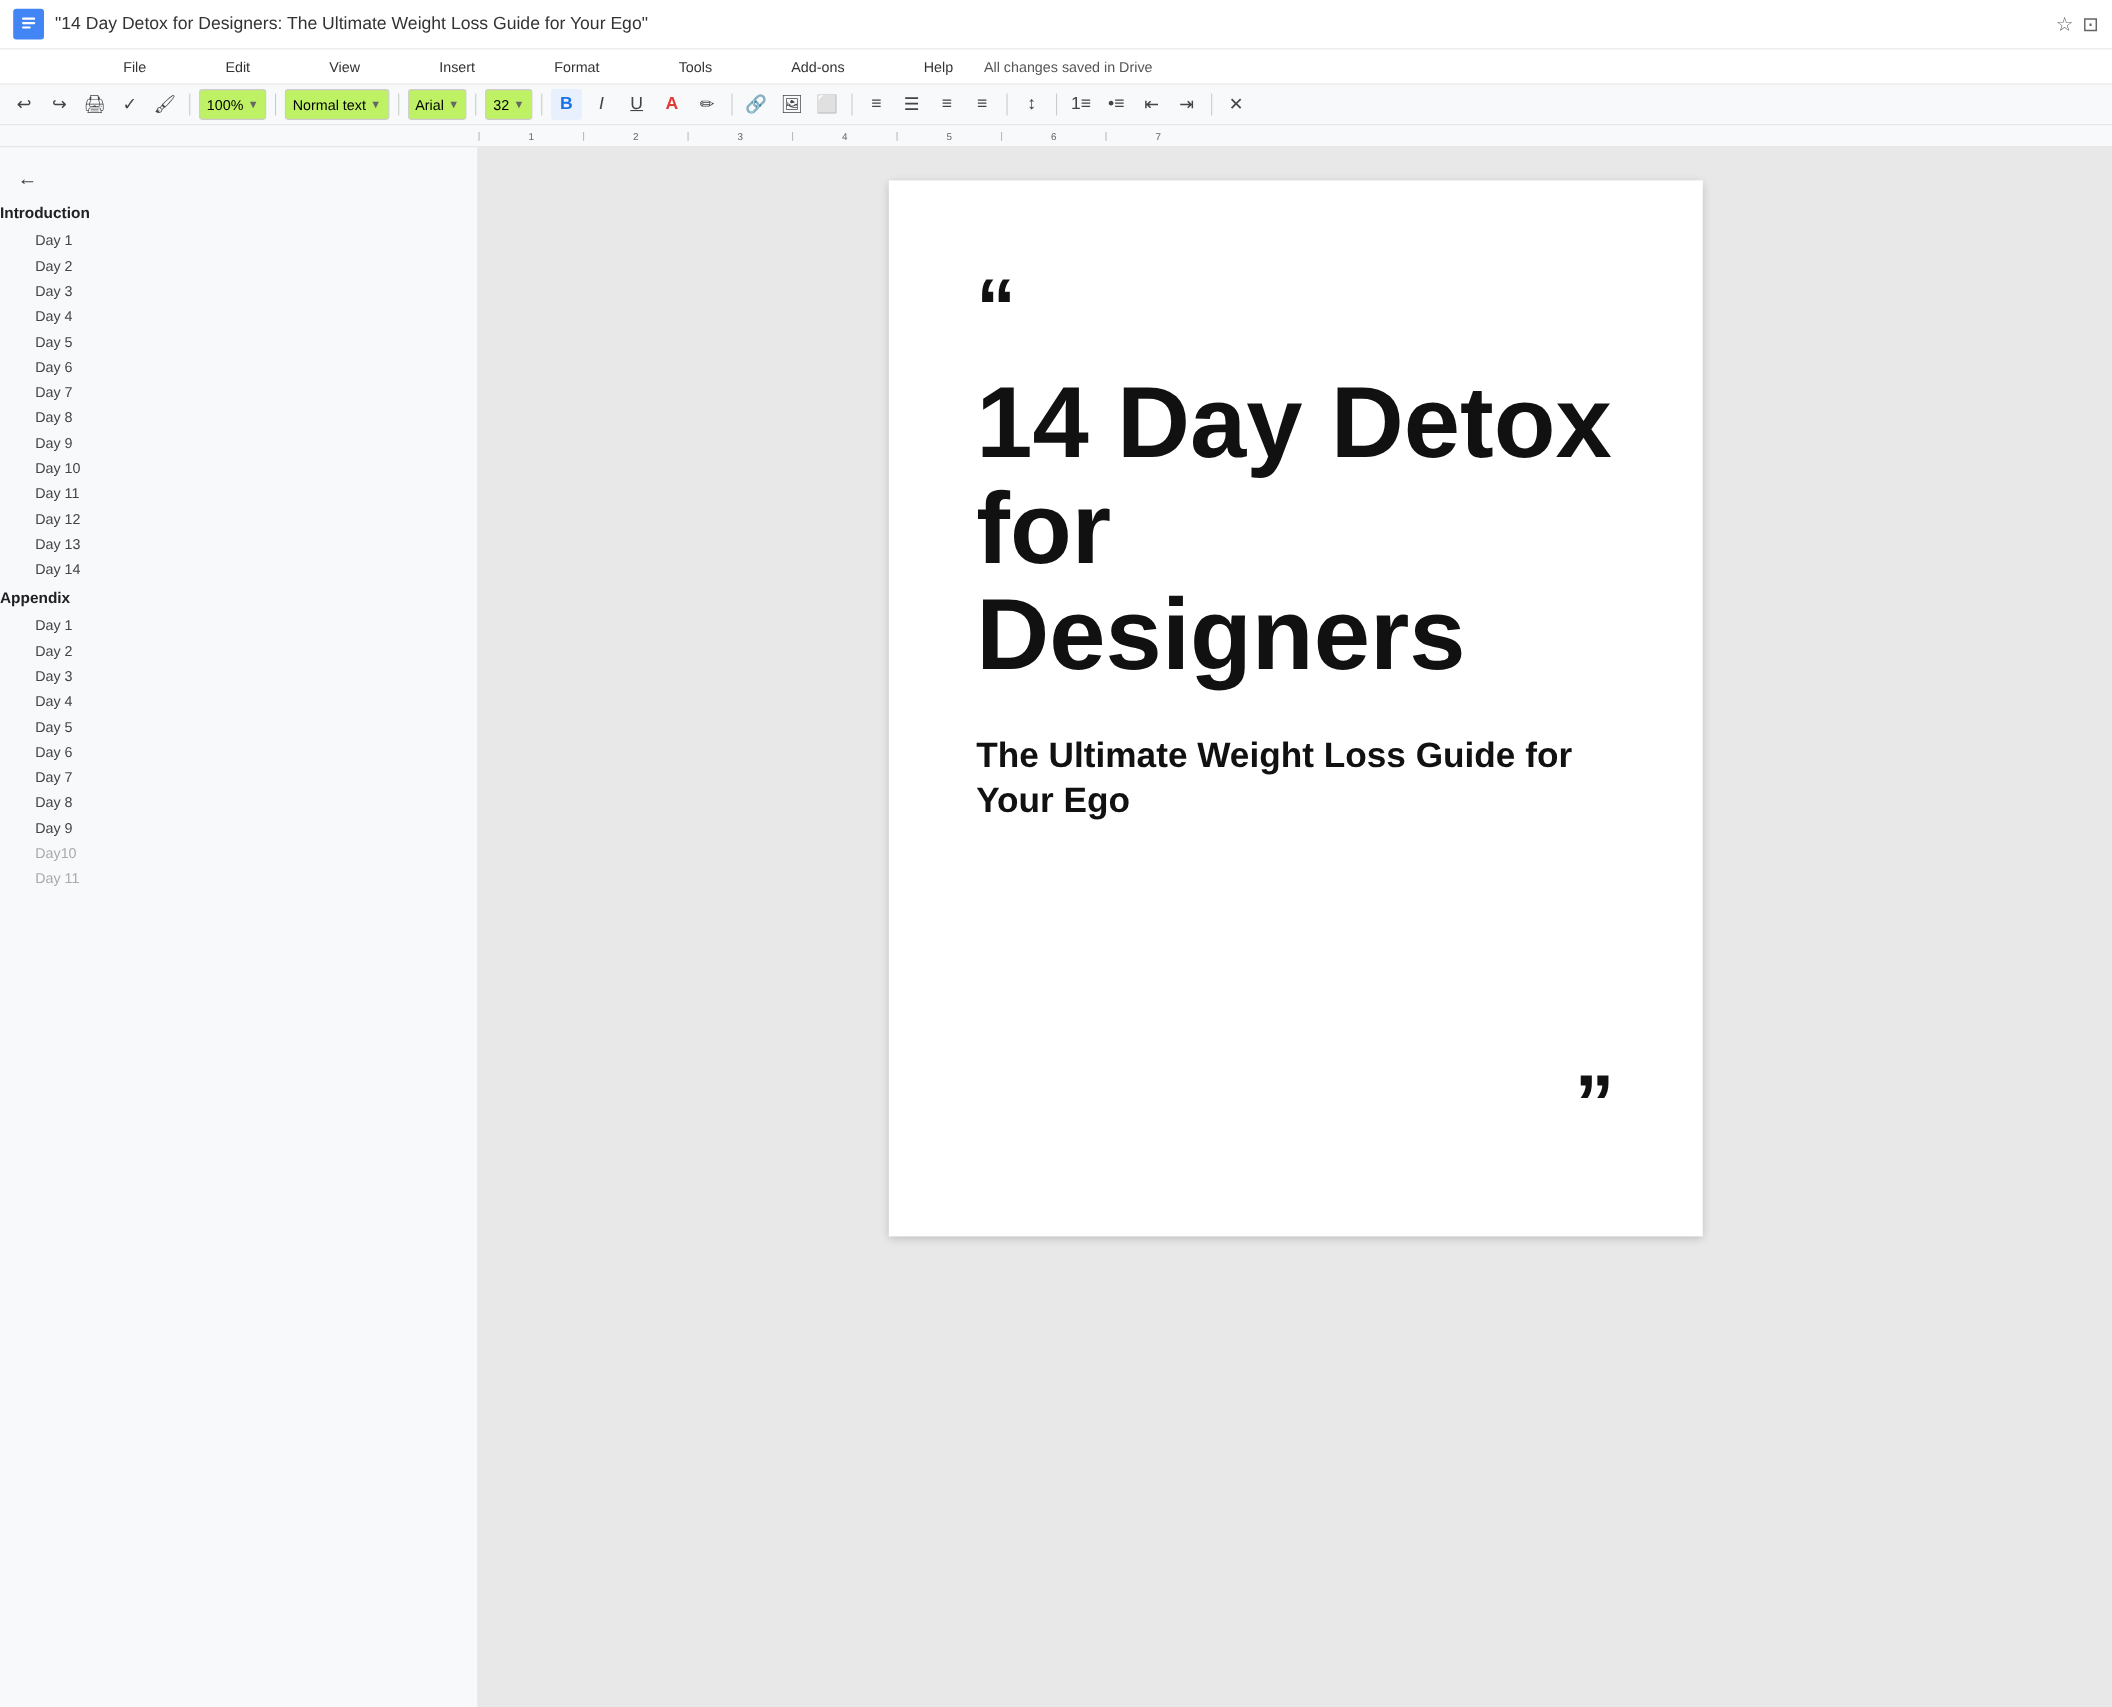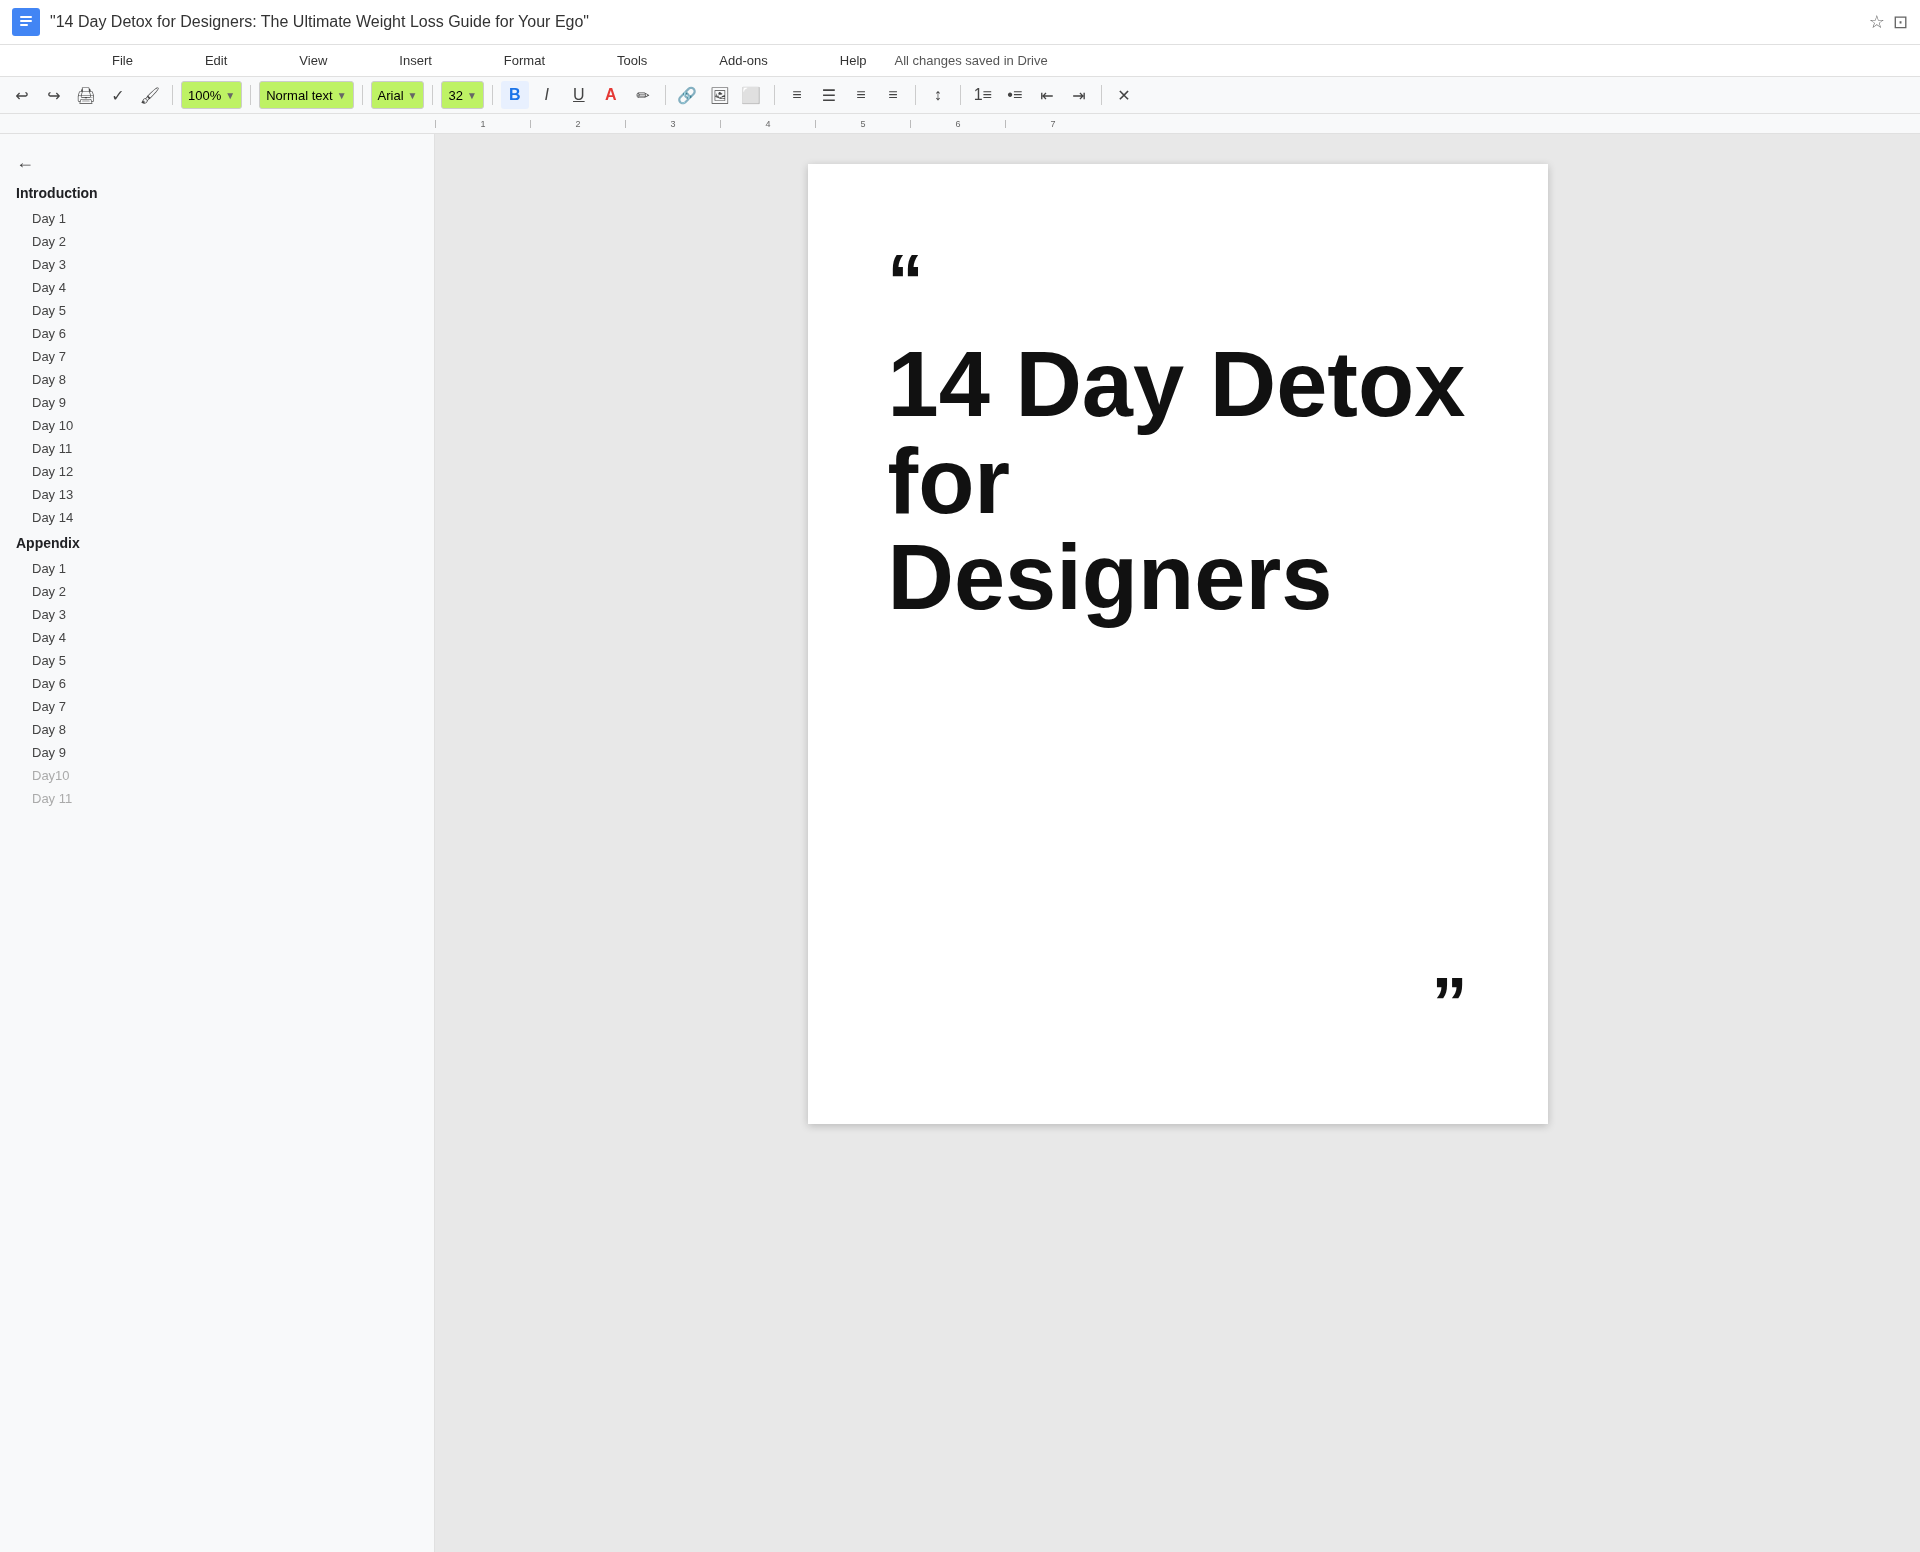--- a/index.html
+++ b/index.html
@@ -122,21 +122,21 @@
       font-size: 18px;
       color: #444;
       cursor: pointer;
       display: flex;
       align-items: center;
     }
     .sidebar-section-header {
       font-weight: bold;
       font-size: 14px;
       color: #202124;
-      padding: 6px 16px;
+      padding: 6px 0;
       cursor: pointer;
     }
     .sidebar-item {
       font-size: 13px;
       color: #444;
       padding: 4px 32px;
       cursor: pointer;
     }
     .sidebar-item.faded { color: #aaa; }
 
@@ -329,17 +329,18 @@
     <div class="sidebar-item">Day 8</div>
     <div class="sidebar-item">Day 9</div>
     <div class="sidebar-item faded">Day10</div>
     <div class="sidebar-item faded">Day 11</div>
   </div>
 
   <div class="doc-area">
     <div class="page">
       <div class="quote-open">“</div>
       <div class="doc-main-title">14 Day Detox for Designers</div>
+      <div class="doc-subtitle">The Ultimate Weight Loss Guide for Your Ego</div>
       <div class="quote-close">”</div>
     </div>
   </div>
 
 </div>
 
 </body></html>

